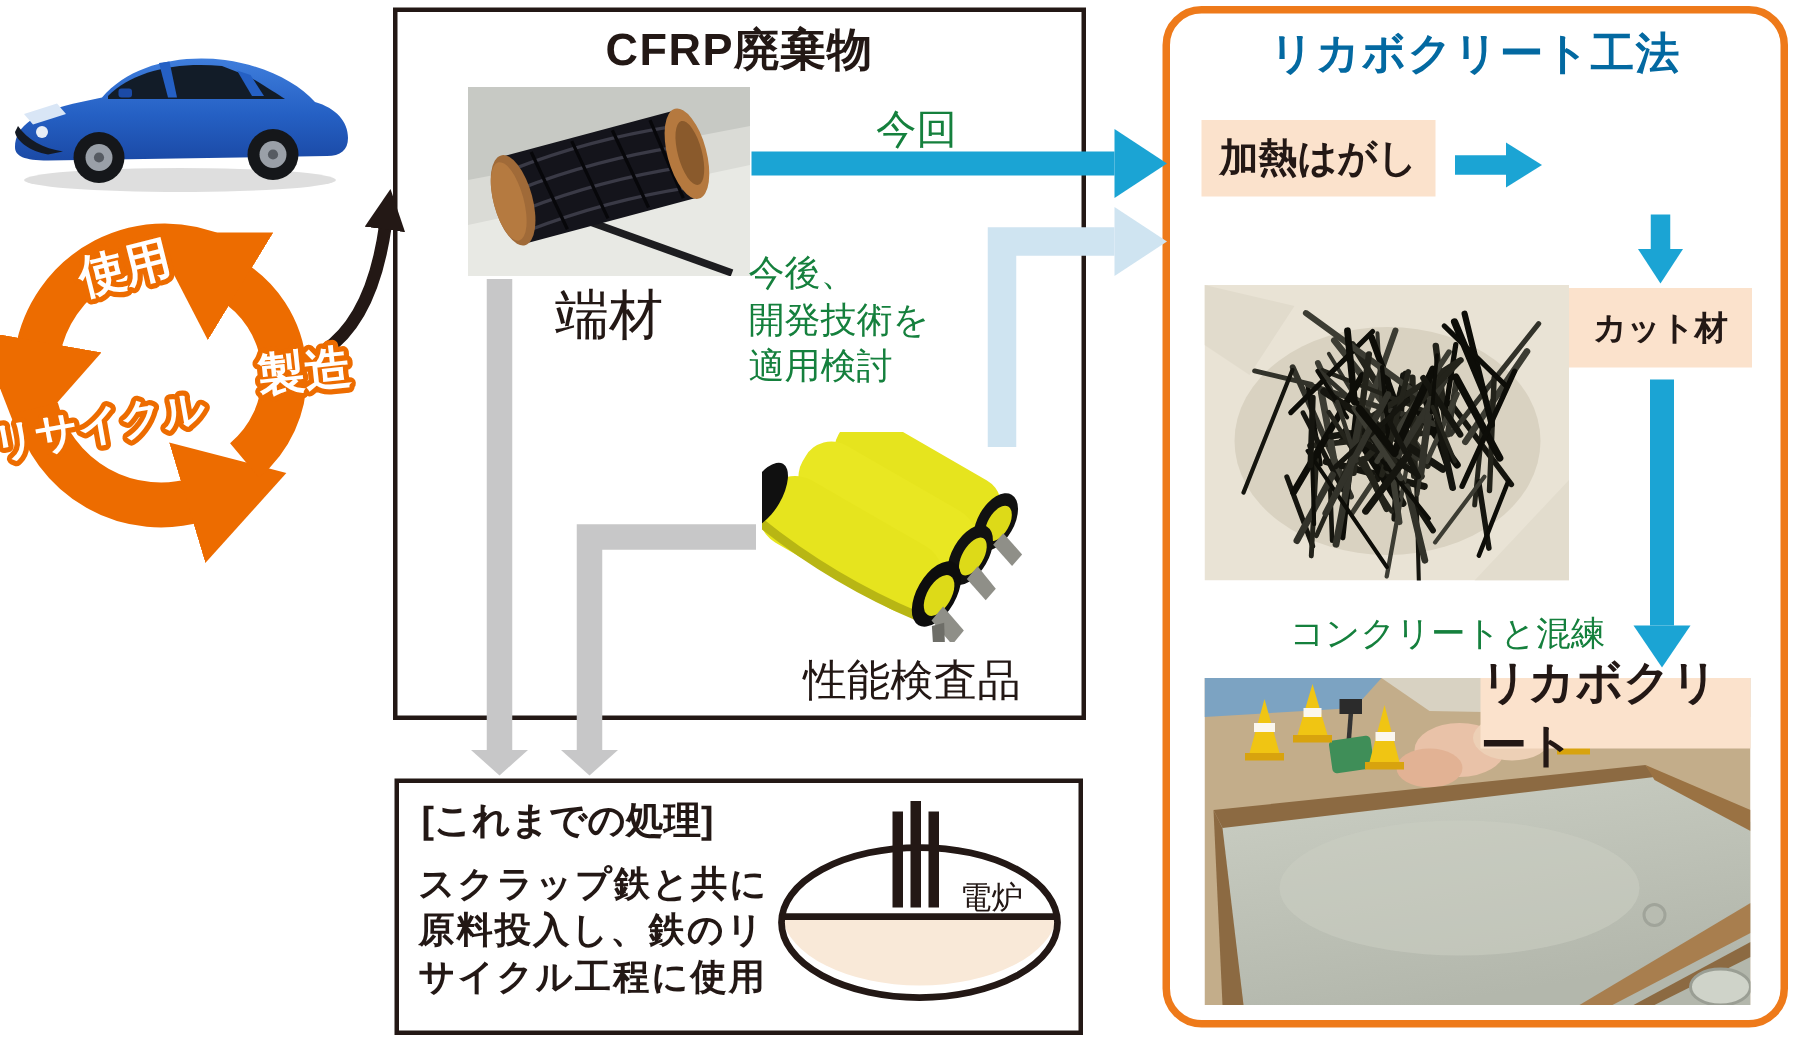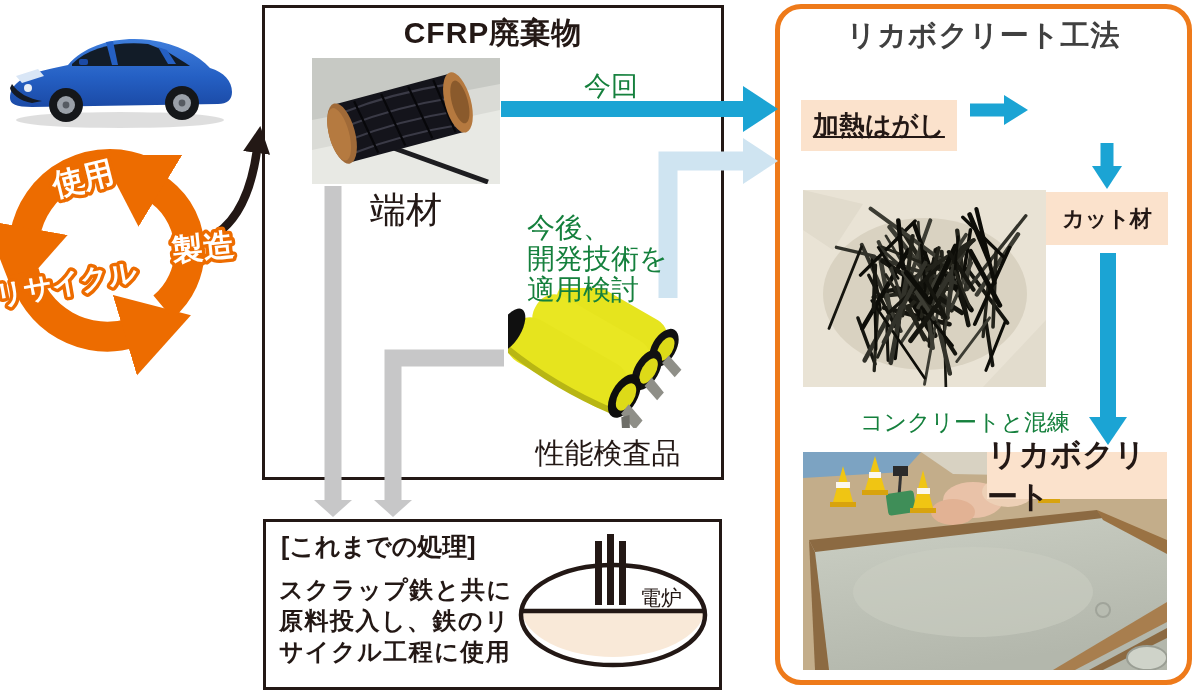--- a/index.html
+++ b/index.html
@@ -140,23 +140,23 @@
     <path d="M8.3,78 A92,50 0 0 0 191.7,78 L8.3,78 Z" fill="#f9e9d8"></path>
     <ellipse cx="100" cy="82" rx="92" ry="50" fill="none" stroke="#231815" stroke-width="4.5"></ellipse>
     <line x1="8.3" y1="78" x2="191.7" y2="78" stroke="#231815" stroke-width="4.5"></line>
     <rect x="82" y="8" width="7" height="64" fill="#231815"></rect>
     <rect x="94" y="1" width="7" height="71" fill="#231815"></rect>
     <rect x="106" y="8" width="7" height="64" fill="#231815"></rect>
     <text x="127" y="72" font-size="21" fill="#231815">電炉</text>
   </svg>
 
   <div class="bx ricabo" style="left:775px;top:4px;width:417px;height:681px;"></div>
-  <div class="ttl" style="left:780px;top:16px;width:407px;font-size:29px;color:#404040;letter-spacing:1px;">リカボクリート工法</div>
-
-  <div class="peach" style="left:801px;top:100px;width:156px;height:51px;font-size:26px;text-decoration:underline;">
+  <div class="ttl" style="left:780px;top:16px;width:407px;font-size:29px;color:#0369a1;letter-spacing:1px;">リカボクリート工法</div>
+
+  <div class="peach" style="left:801px;top:80px;width:156px;height:51px;font-size:26px;">
     <span>加熱はがし</span>
   </div>
   <div class="peach" style="left:1046px;top:192px;width:122px;height:53px;font-size:22px;">
     <span>カット材</span>
   </div>
 
   <svg class="photo" style="left:803px;top:190px;" width="243" height="197" viewBox="0 0 243 197">
     <rect width="243" height="197" fill="#e9e3d5"></rect>
     <path d="M0,0 L60,14 L30,60 L0,40 Z" fill="#e1dbcc"></path>
     <path d="M243,130 L180,197 L243,197 Z" fill="#e2dccd"></path>
@@ -337,17 +337,17 @@
       <line x1="1107" y1="143" x2="1107" y2="166" stroke="#1ba4d4" stroke-width="13"></line>
       <polygon points="1092,166 1122,166 1107,189" fill="#1ba4d4"></polygon>
     </g>
     <g>
       <line x1="1108" y1="253" x2="1108" y2="417" stroke="#1ba4d4" stroke-width="16"></line>
       <polygon points="1089,417 1127,417 1108,445" fill="#1ba4d4"></polygon>
     </g>
   </svg>
 
   <div class="lbl cyan-t floating" style="left:556px;top:68px;width:110px;text-align:center;font-size:27px;">今回</div>
-  <div class="lbl cyan-t floating preline" style="left:527px;top:167px;font-size:28px;line-height:31px;margin-top:45px;">今後、
+  <div class="lbl cyan-t floating preline" style="left:499px;top:167px;font-size:24px;line-height:31px;">今後、
 開発技術を
 適用検討</div>
 
 </div>
 
 </body></html>

